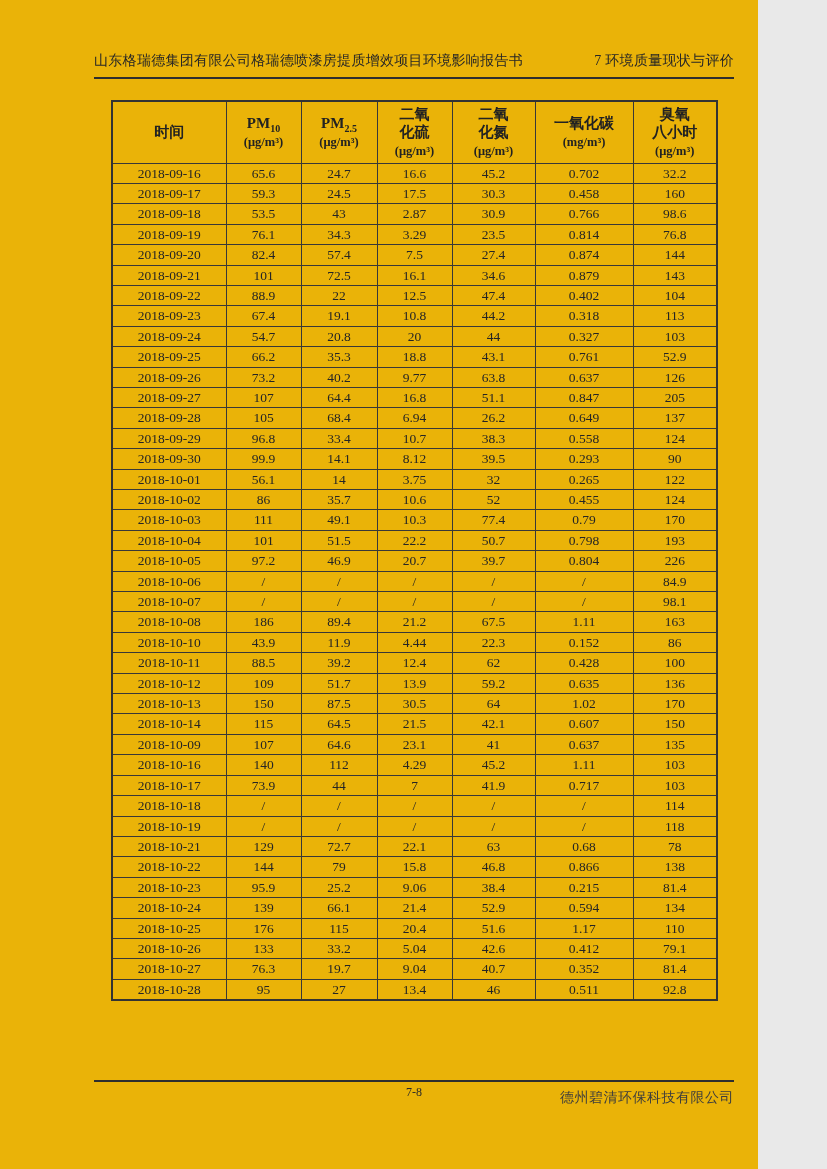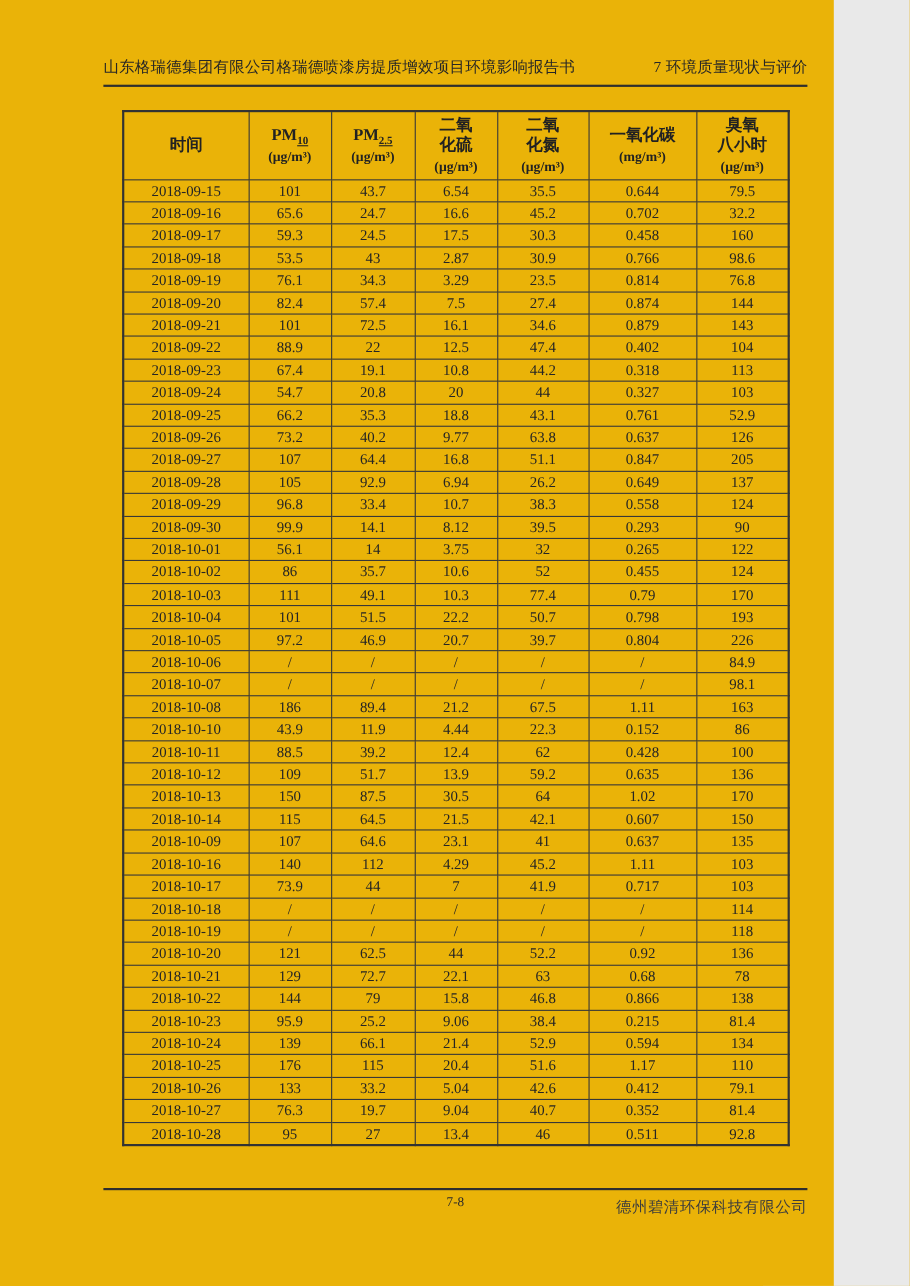--- a/index.html
+++ b/index.html
@@ -62,21 +62,20 @@
     color: #222;
   }
   .air-table th .unit {
     font-size: 12.5px;
     margin-top: 3px;
     font-weight: bold;
   }
   .air-table th sub {
     font-size: 10px;
     line-height: 0;
-    text-decoration: underline;
   }
   .air-table td {
     height: 19.4px;
     font-size: 13.5px;
     line-height: 19.4px;
     color: #252525;
     white-space: nowrap;
   }
 
   
@@ -150,29 +149,20 @@
         </th>
         <th>
           <div>臭氧</div>
           <div>八小时</div>
           <div class="unit">(μg/m³)</div>
         </th>
       </tr>
     </thead>
     <tbody>
         <tr>
-          <td>2018-09-15</td>
-          <td>101</td>
-          <td>43.7</td>
-          <td>6.54</td>
-          <td>35.5</td>
-          <td>0.644</td>
-          <td>79.5</td>
-        </tr>
-        <tr>
           <td>2018-09-16</td>
           <td>65.6</td>
           <td>24.7</td>
           <td>16.6</td>
           <td>45.2</td>
           <td>0.702</td>
           <td>32.2</td>
         </tr>
         <tr>
           <td>2018-09-17</td>
@@ -269,21 +259,21 @@
           <td>107</td>
           <td>64.4</td>
           <td>16.8</td>
           <td>51.1</td>
           <td>0.847</td>
           <td>205</td>
         </tr>
         <tr>
           <td>2018-09-28</td>
           <td>105</td>
-          <td>92.9</td>
+          <td>68.4</td>
           <td>6.94</td>
           <td>26.2</td>
           <td>0.649</td>
           <td>137</td>
         </tr>
         <tr>
           <td>2018-09-29</td>
           <td>96.8</td>
           <td>33.4</td>
           <td>10.7</td>
@@ -456,29 +446,20 @@
         <tr>
           <td>2018-10-19</td>
           <td>/</td>
           <td>/</td>
           <td>/</td>
           <td>/</td>
           <td>/</td>
           <td>118</td>
         </tr>
         <tr>
-          <td>2018-10-20</td>
-          <td>121</td>
-          <td>62.5</td>
-          <td>44</td>
-          <td>52.2</td>
-          <td>0.92</td>
-          <td>136</td>
-        </tr>
-        <tr>
           <td>2018-10-21</td>
           <td>129</td>
           <td>72.7</td>
           <td>22.1</td>
           <td>63</td>
           <td>0.68</td>
           <td>78</td>
         </tr>
         <tr>
           <td>2018-10-22</td>

